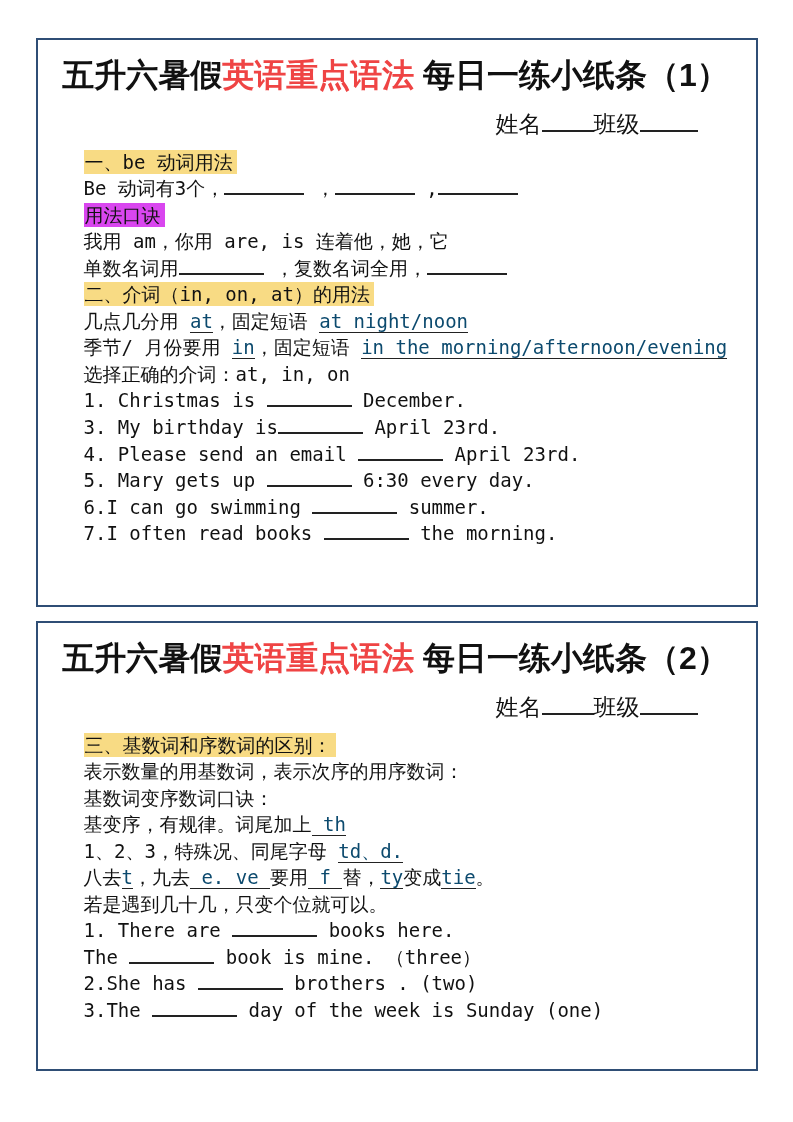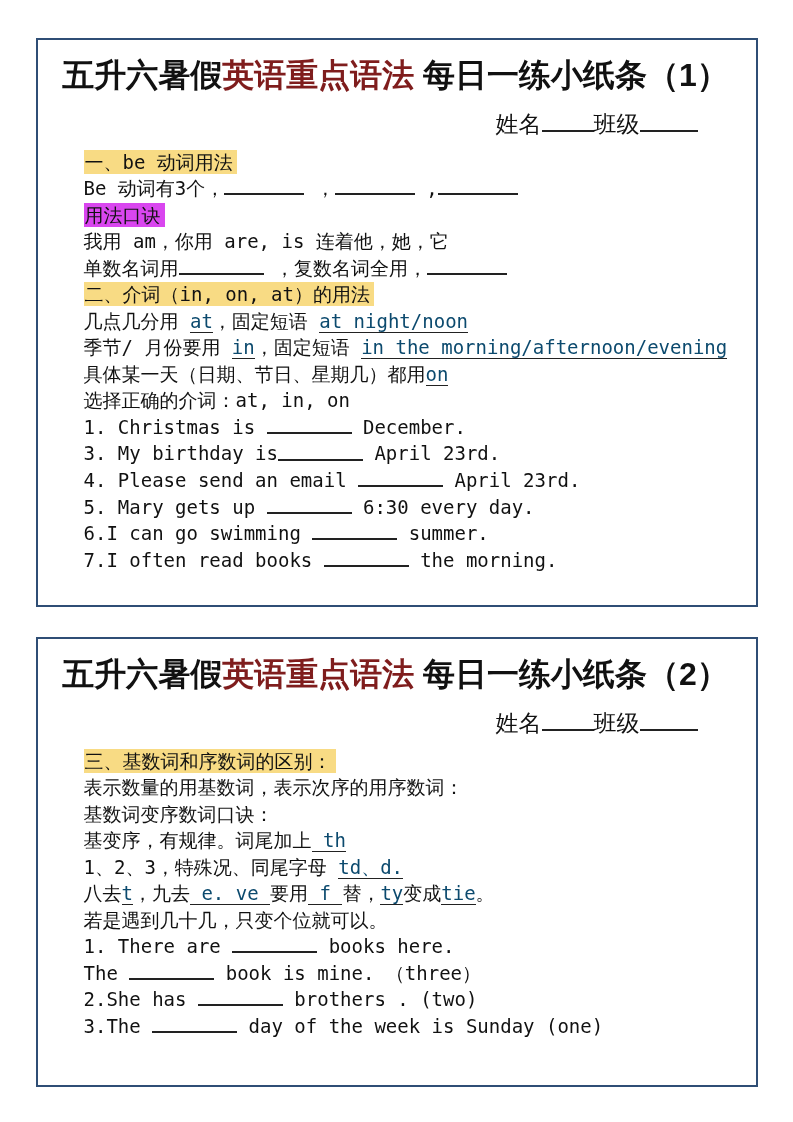--- a/index.html
+++ b/index.html
@@ -7,30 +7,30 @@
   .sheet {
     box-sizing:border-box;
     width:722px;
     margin:0 auto;
     background:#fff;
     border:2px solid #2f4e75;
     padding:6px 10px 8px 8px;
     overflow:hidden;
   }
   .sheet1 { margin-top:38px; height:569px; }
-  .sheet2 { margin-top:30px; height:450px; }
+  .sheet2 { margin-top:14px; height:450px; }
   .title {
     text-align:center;
     font-size:32px;
     font-weight:bold;
     padding-top:8px;
     white-space:nowrap;
     color:#111;
   }
-  .title .red { color:#7f1d1d; }
+  .title .red { color:#ef4444; }
   .namerow {
     text-align:right;
     padding-right:48px;
     font-size:23px;
     margin-top:10px;
     color:#111;
   }
   .blank {
     display:inline-block;
     border-bottom:2px solid #222;
@@ -70,21 +70,20 @@
   </div>
   <div class="lines">
       <div class="line"><span class="seg hs">一、be 动词用法</span></div>
       <div class="line"><span class="seg n">Be 动词有3个，</span><span class="blank" style="width: 80px;"></span><span class="seg n"> ，</span><span class="blank" style="width: 80px;"></span><span class="seg n"> ,</span><span class="blank" style="width: 80px;"></span></div>
       <div class="line"><span class="seg hb">用法口诀</span></div>
       <div class="line"><span class="seg n">我用 am，你用 are, is 连着他，她，它</span></div>
       <div class="line"><span class="seg n">单数名词用</span><span class="blank" style="width: 85px;"></span><span class="seg n"> ，复数名词全用，</span><span class="blank" style="width: 80px;"></span></div>
       <div class="line"><span class="seg hs">二、介词（in, on, at）的用法</span></div>
       <div class="line"><span class="seg n">几点几分用 </span><span class="seg b">at</span><span class="seg n">，固定短语 </span><span class="seg b">at night/noon</span></div>
       <div class="line"><span class="seg n">季节/ 月份要用 </span><span class="seg b">in</span><span class="seg n">，固定短语 </span><span class="seg b">in the morning/afternoon/evening</span></div>
-      <div class="line"><span class="seg n">具体某一天（日期、节日、星期几）都用</span><span class="seg b">on</span></div>
       <div class="line"><span class="seg n">选择正确的介词：at, in, on</span></div>
       <div class="line"><span class="seg n">1. Christmas is </span><span class="blank" style="width: 85px;"></span><span class="seg n"> December.</span></div>
       <div class="line"><span class="seg n">3. My birthday is</span><span class="blank" style="width: 85px;"></span><span class="seg n"> April 23rd.</span></div>
       <div class="line"><span class="seg n">4. Please send an email </span><span class="blank" style="width: 85px;"></span><span class="seg n"> April 23rd.</span></div>
       <div class="line"><span class="seg n">5. Mary gets up </span><span class="blank" style="width: 85px;"></span><span class="seg n"> 6:30 every day.</span></div>
       <div class="line"><span class="seg n">6.I can go swimming </span><span class="blank" style="width: 85px;"></span><span class="seg n"> summer.</span></div>
       <div class="line"><span class="seg n">7.I often read books </span><span class="blank" style="width: 85px;"></span><span class="seg n"> the morning.</span></div>
     </div>
 </div>
 

